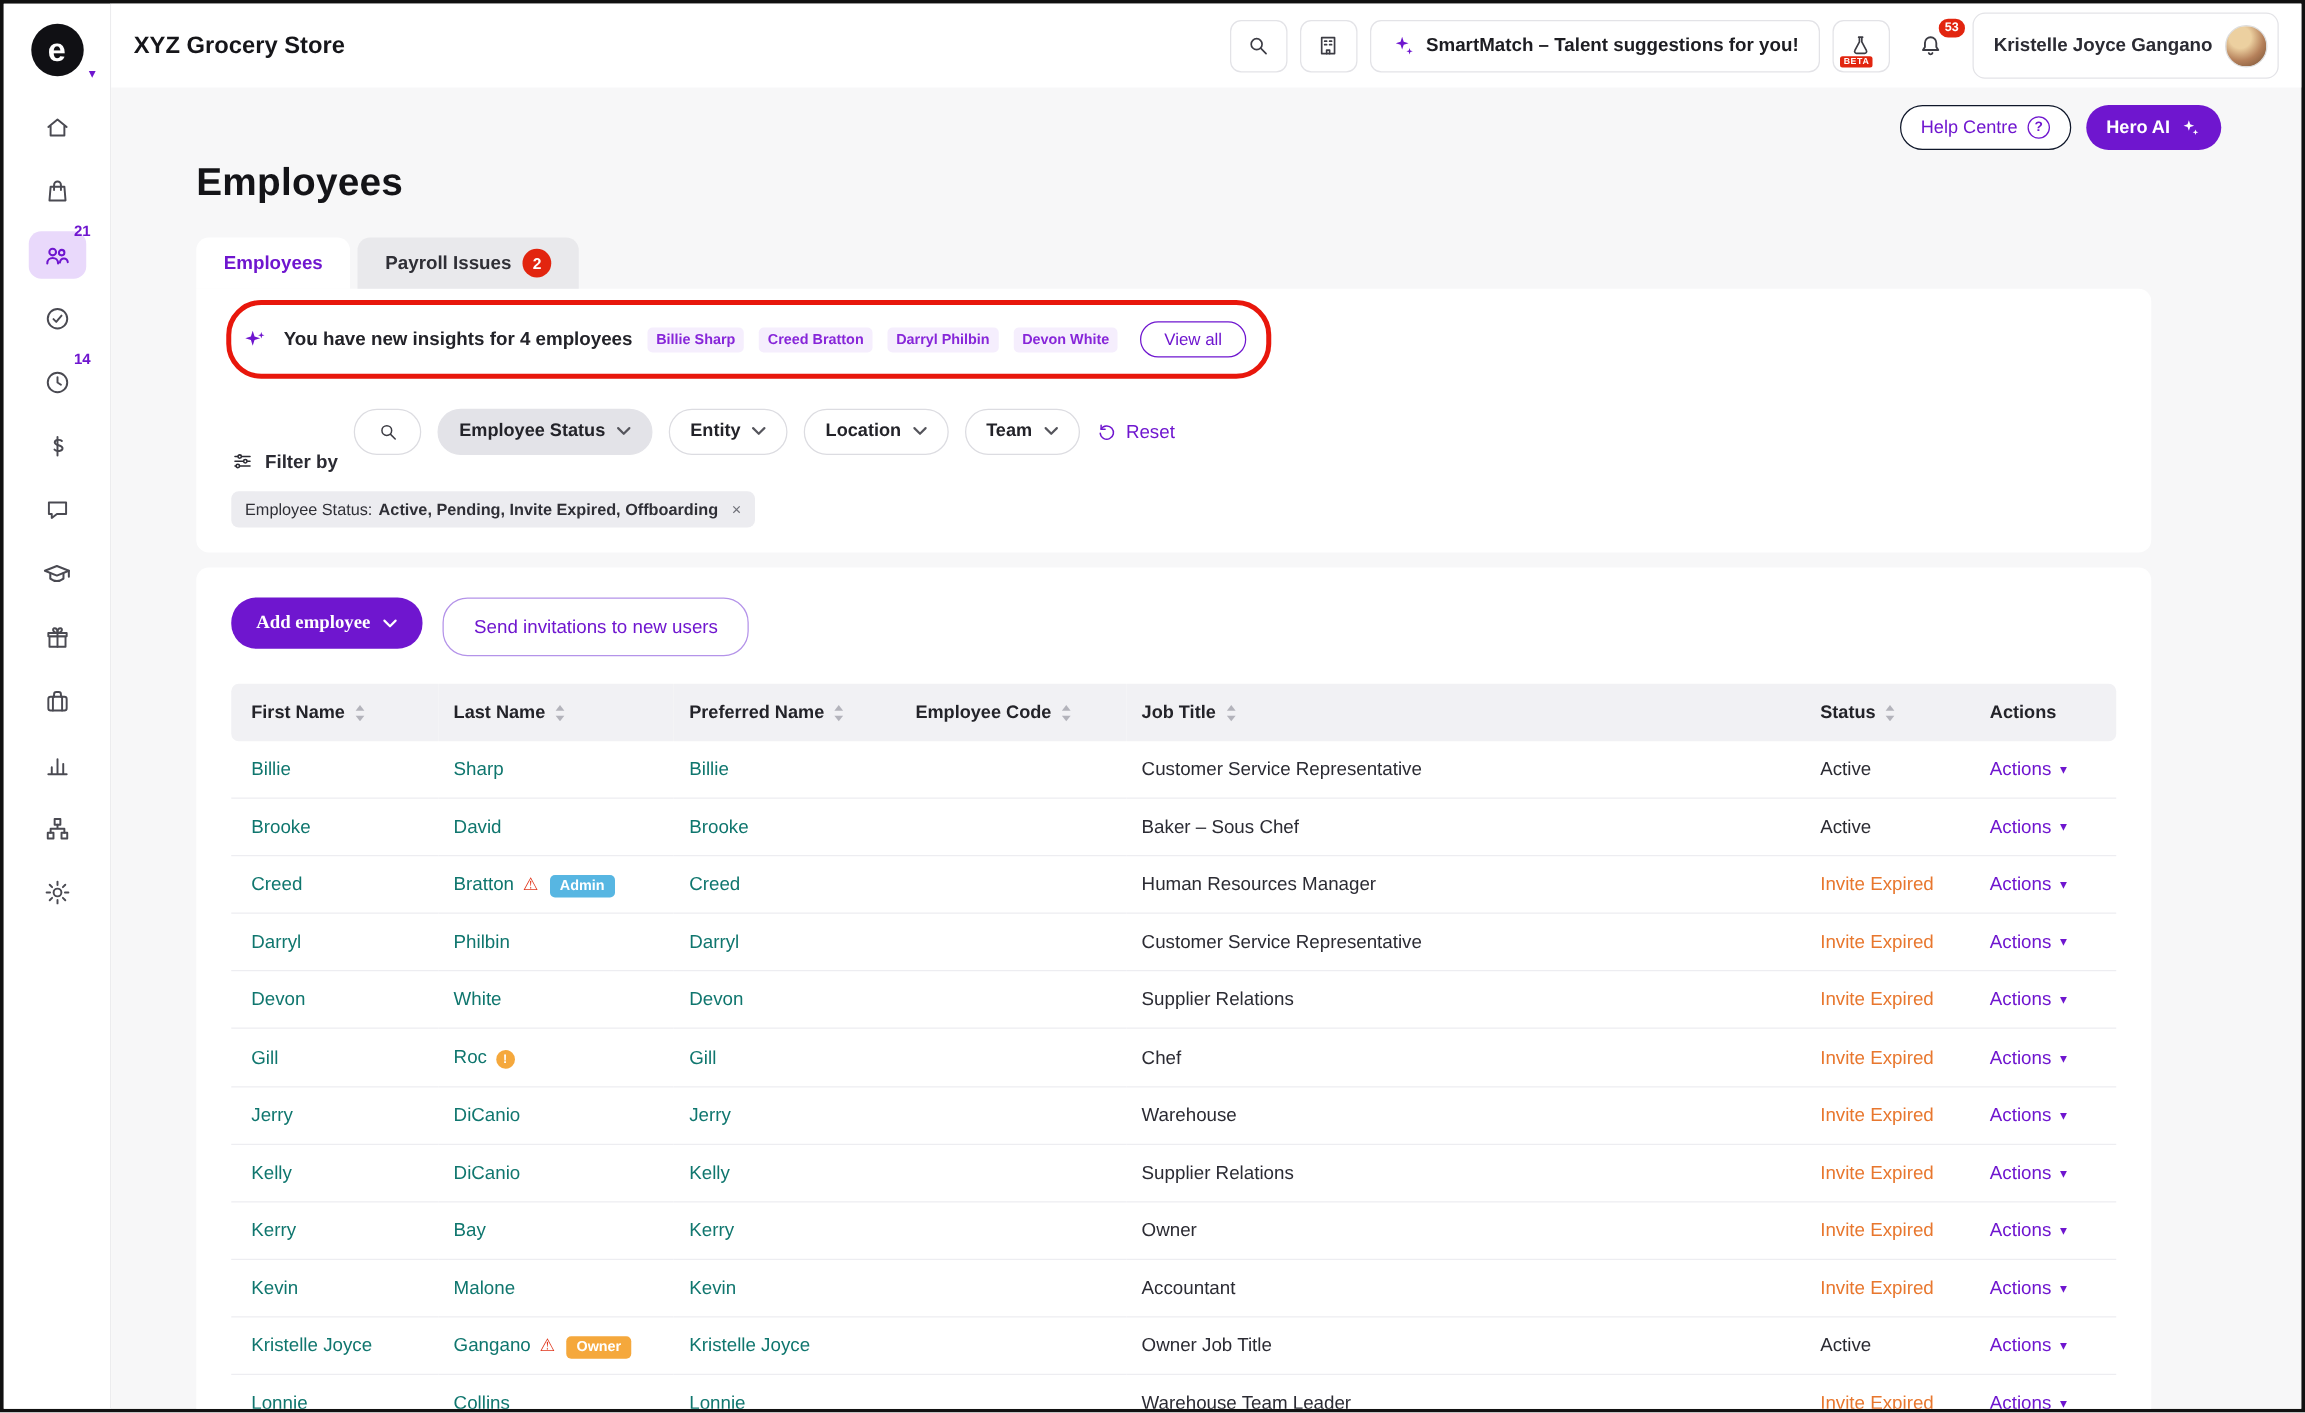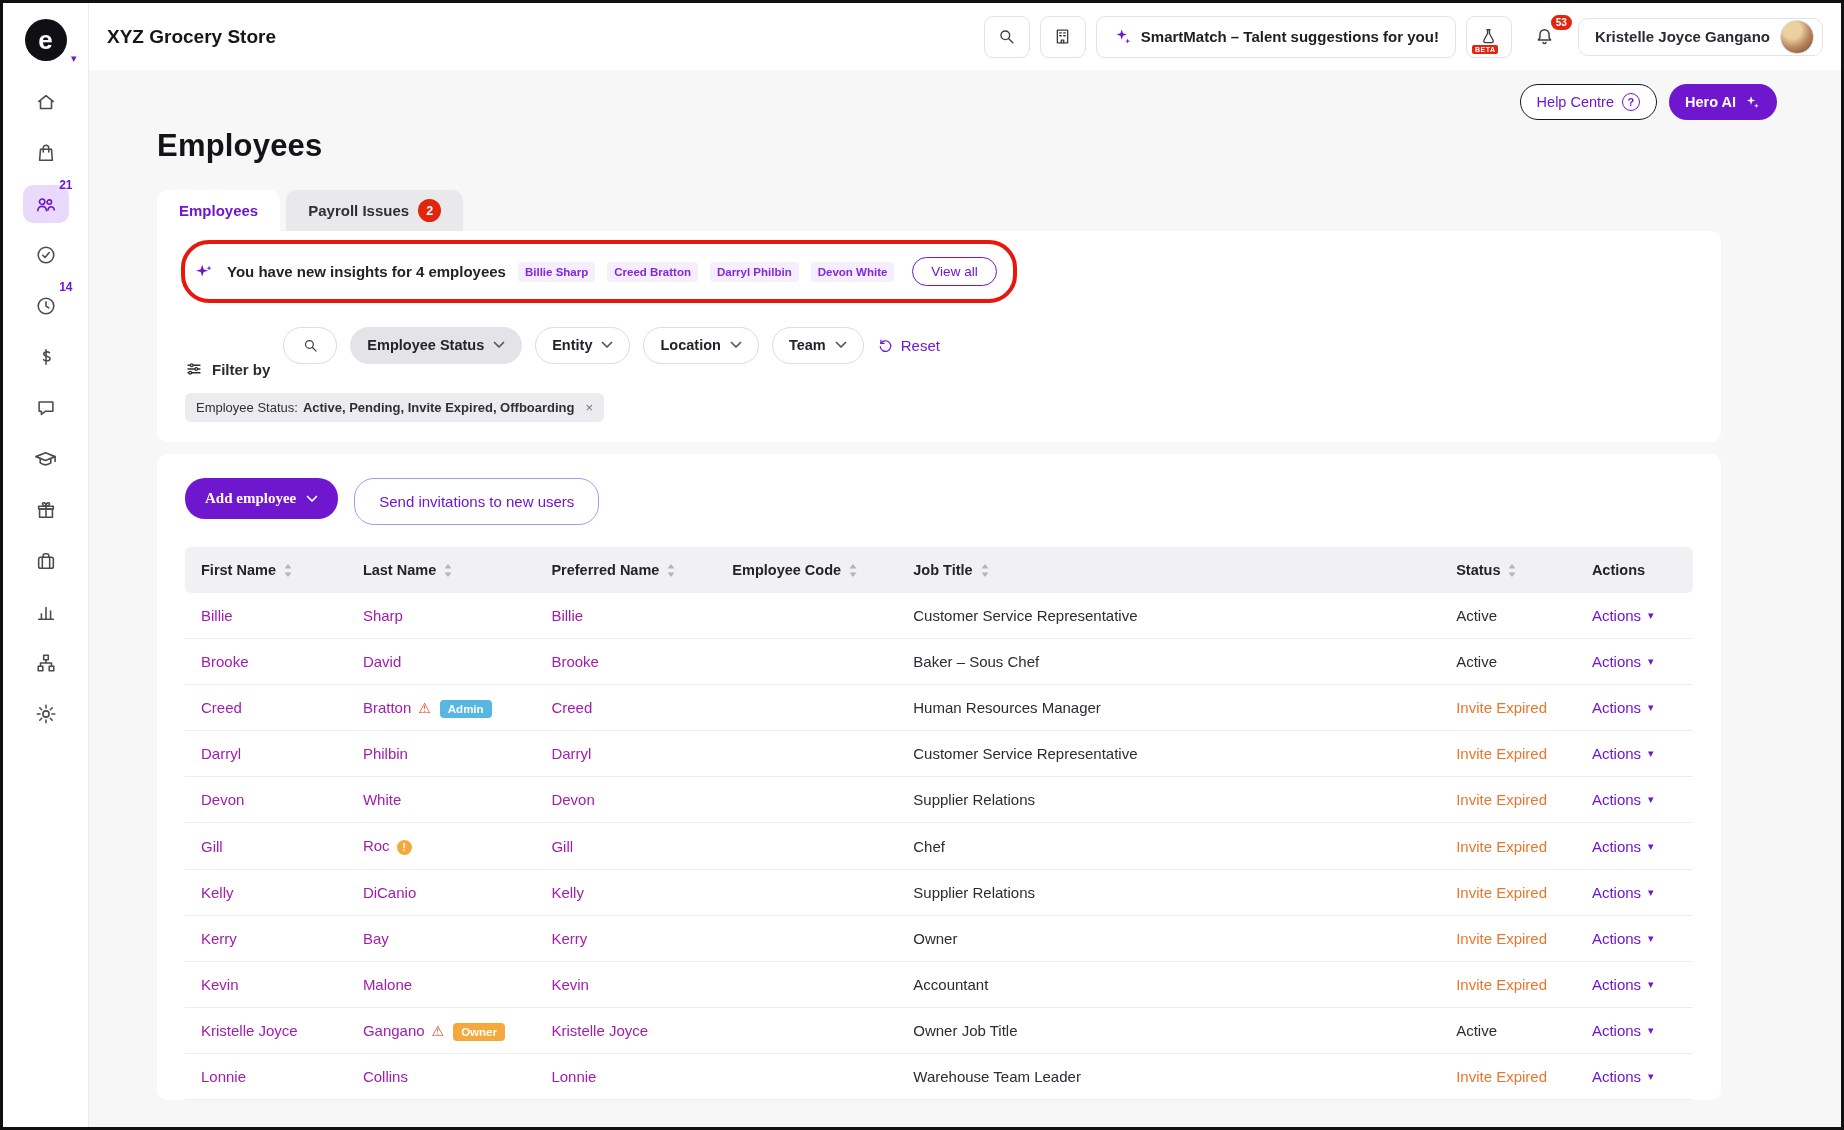--- a/index.html
+++ b/index.html
@@ -27,21 +27,21 @@
   .app-title { font-size:19px; font-weight:bold; color:#16161a; }
   .topbar-right { margin-left:auto; display:flex; align-items:center; gap:10px; }
   .icon-btn { height:42px; min-width:46px; border:1px solid #e3e3e7; border-radius:9px; background:#fff;
     display:flex; align-items:center; justify-content:center; color:#3c3c44; position:relative; cursor:pointer; }
   .smartmatch-btn { gap:9px; padding:0 16px; font-weight:bold; font-size:15px; color:#1d1d22; }
   .beta-tag { position:absolute; bottom:3px; left:5px; background:#e2250f; color:#fff; font-size:7px;
     font-weight:bold; padding:1px 3px; border-radius:2px; letter-spacing:.5px; }
   .bell-btn { border:none; background:transparent; }
   .bell-badge { position:absolute; top:-3px; right:-6px; background:#e2250f; color:#fff; border-radius:10px;
     font-size:10px; font-weight:bold; padding:2px 5px; border:2px solid #fff; }
-  .user-chip { height:38px; border:1px solid #e3e3e7; border-radius:10px; background:#fff; display:flex;
+  .user-chip { height:53px; border:1px solid #e3e3e7; border-radius:10px; background:#fff; display:flex;
     align-items:center; gap:10px; padding:0 8px 0 16px; font-size:15px; font-weight:bold; cursor:pointer; }
   .avatar { width:34px; height:34px; border-radius:50%; border:1px solid #ddd;
     background: radial-gradient(circle at 35% 28%, #ecd0a0 0 28%, #b5805a 60%, #6e4c30); }
 
   
   .content { flex:1; overflow:hidden; padding:14px 64px 0 68px; }
   .pills-row { display:flex; justify-content:flex-end; gap:12px; height:36px; }
   .pill { height:36px; border-radius:18px; display:flex; align-items:center; gap:8px; padding:0 16px;
     font-size:14.5px; cursor:pointer; }
   .help-pill { border:1px solid #0f172a; color:#6f16cf; background:#fff; }
@@ -95,21 +95,21 @@
   .invite-btn { background:#fff; color:#6f16cf; font-size:15px; border:1.5px solid #b493e9; border-radius:20px;
     height:47px; padding:0 24px; display:flex; align-items:center; cursor:pointer; }
 
   table { width:100%; border-collapse:collapse; font-size:15px; }
   thead th { background:#f1f1f4; text-align:left; padding:15px 12px; font-size:14.5px; color:#232329; }
   thead th:first-child { padding-left:16px; border-radius:6px 0 0 6px; }
   thead th:last-child { border-radius:0 6px 6px 0; }
   th .th-inner { display:flex; align-items:center; gap:7px; }
   tbody td { padding:14px 12px; border-bottom:1px solid #ededf1; color:#2b2b33; }
   tbody td:first-child { padding-left:16px; }
-  .plink { color:#a21caf; text-decoration:none; cursor:pointer; }
+  .plink { color:#0f766e; text-decoration:none; cursor:pointer; }
   .st-active { color:#2b2b33; }
   .st-exp { color:#e8772e; }
   .badge-admin, .badge-owner { color:#fff; font-size:11.5px; font-weight:bold; border-radius:4px;
     padding:3px 8px; margin-left:9px; }
   .badge-admin { background:#57b6e2; }
   .badge-owner { background:#f5a83c; }
   .warn-icon { color:#e0361c; margin-left:7px; font-size:14px; }
   .info-dot { display:inline-flex; width:15px; height:15px; border-radius:50%; background:#f5a83c; color:#fff;
     font-size:10px; font-weight:bold; align-items:center; justify-content:center; margin-left:7px; }
   .actions-link { color:#6f16cf; display:inline-flex; align-items:center; gap:7px; cursor:pointer; }
@@ -516,20 +516,32 @@
               <td><a class="plink">Gill</a></td>
               <td></td>
               <td>Chef</td>
               <td class="st-exp">Invite Expired</td>
               <td><span class="actions-link">
                     <span>Actions</span>
                     <span class="caret">▾</span>
                   </span></td>
             </tr>
             <tr>
+              <td><a class="plink">Jerry</a></td>
+              <td><a class="plink">DiCanio</a></td>
+              <td><a class="plink">Jerry</a></td>
+              <td></td>
+              <td>Warehouse</td>
+              <td class="st-exp">Invite Expired</td>
+              <td><span class="actions-link">
+                    <span>Actions</span>
+                    <span class="caret">▾</span>
+                  </span></td>
+            </tr>
+            <tr>
               <td><a class="plink">Kelly</a></td>
               <td><a class="plink">DiCanio</a></td>
               <td><a class="plink">Kelly</a></td>
               <td></td>
               <td>Supplier Relations</td>
               <td class="st-exp">Invite Expired</td>
               <td><span class="actions-link">
                     <span>Actions</span>
                     <span class="caret">▾</span>
                   </span></td>

